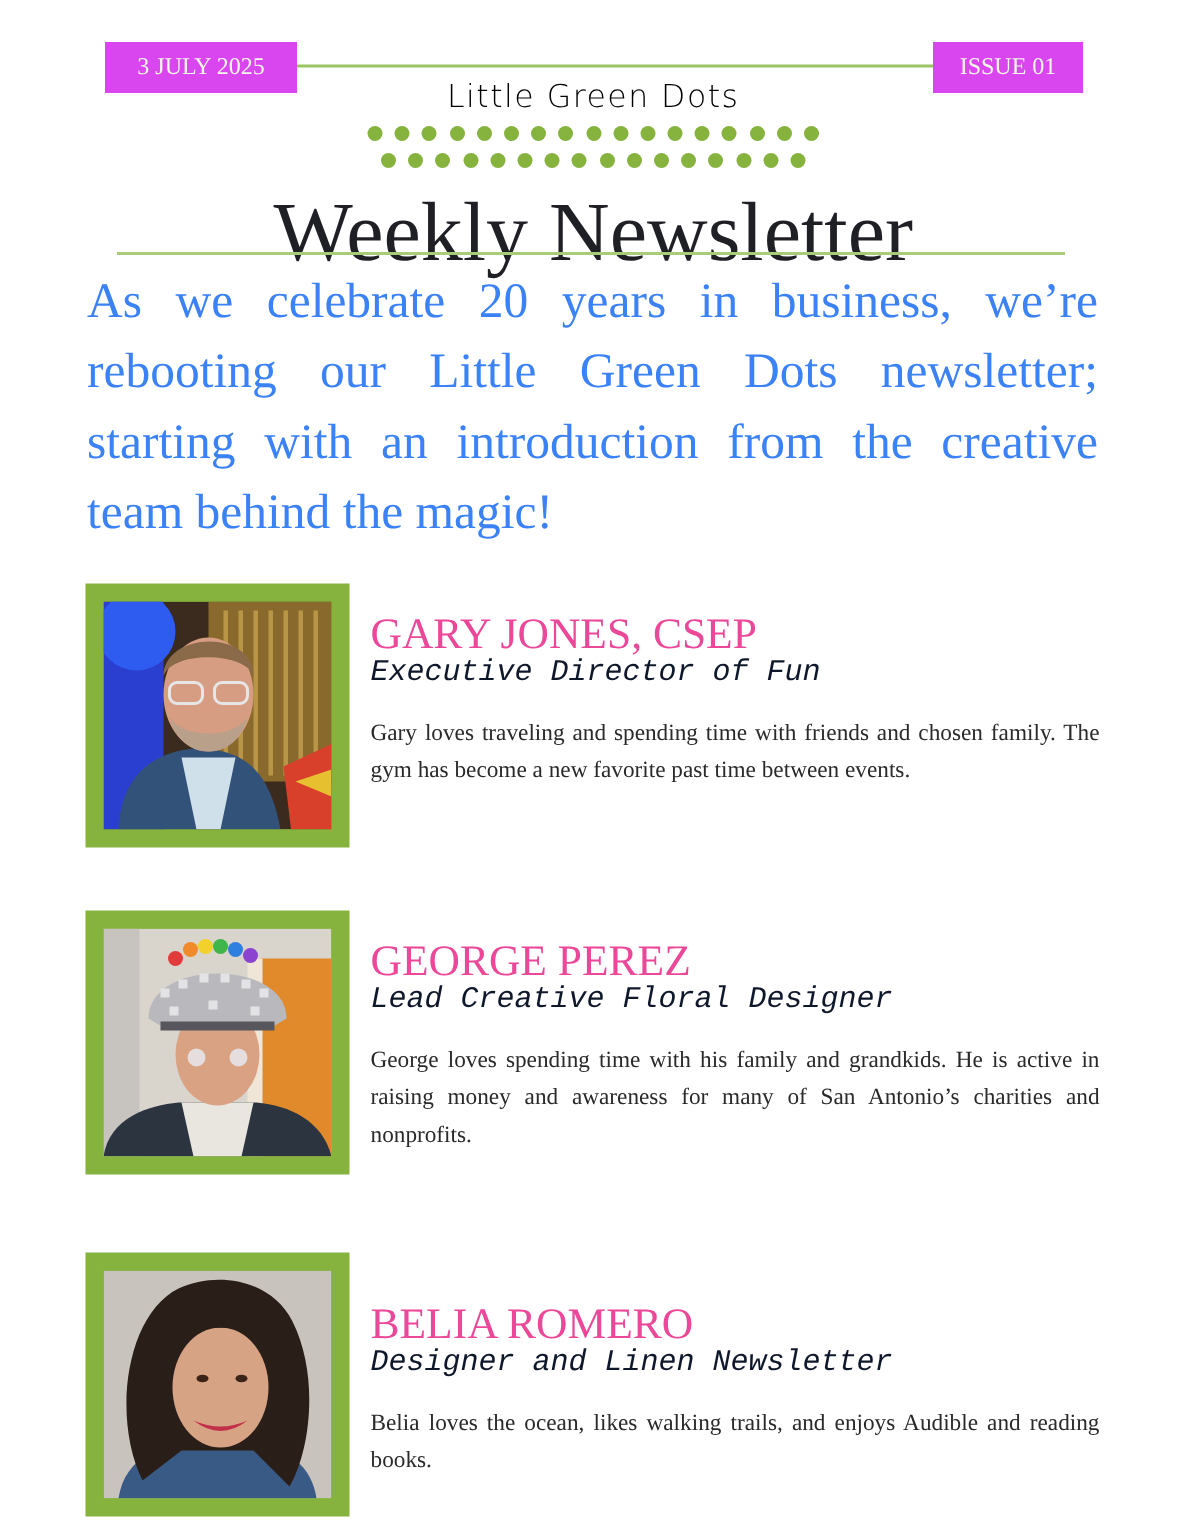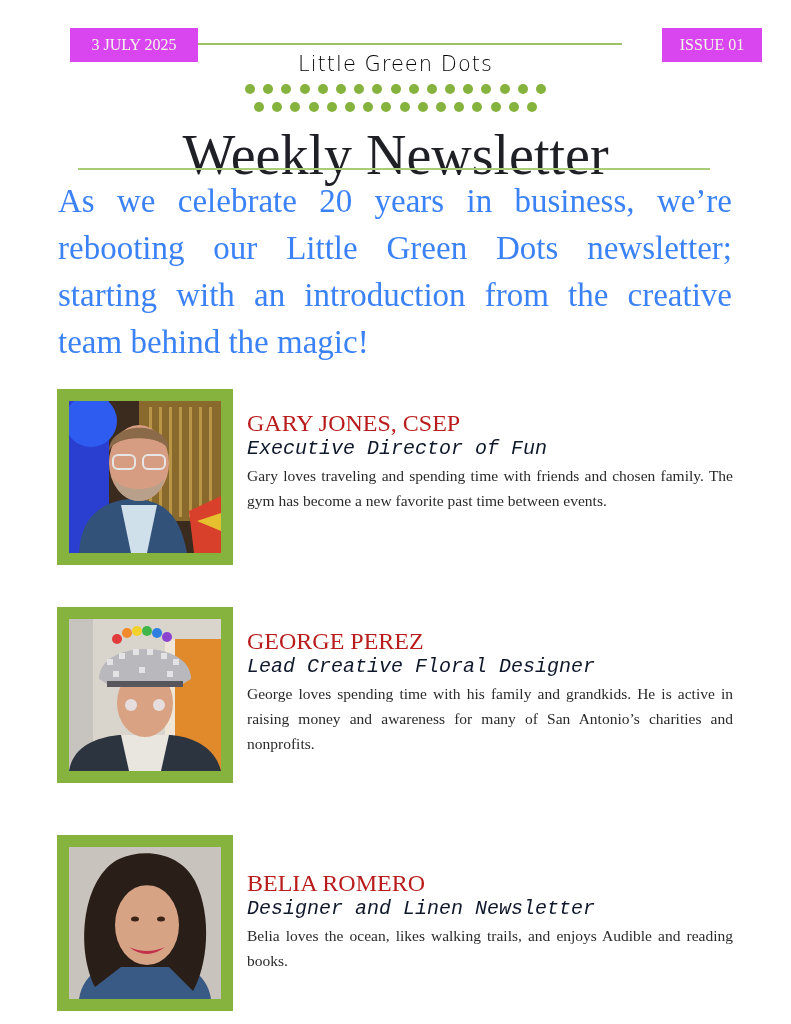--- a/index.html
+++ b/index.html
@@ -6,44 +6,44 @@
     body {
       width: 791px; height: 1024px; background: #ffffff; position: relative; overflow: hidden;
       font-family: "DejaVu Serif", serif; color: #1e1e22;
     }
     .abs { position: absolute; }
     .tag {
       background: #d946ef; color: #f3f7e8; font-family: "Liberation Serif", serif;
       font-size: 16px; line-height: 34px; text-align: center; height: 34px;
     }
     #date-tag { left: 70px; top: 28px; width: 128px; }
-    #issue-tag { left: 622px; top: 28px; width: 100px; margin-left: 40px; }
+    #issue-tag { left: 622px; top: 28px; width: 100px; }
     #top-rule { left: 198px; top: 43px; width: 424px; height: 2px; background: #9cc465; }
     #brand { left: 0; width: 791px; top: 52px; text-align: center; font-family: "DejaVu Sans", sans-serif; font-size: 21px; letter-spacing: 1px; font-weight: 300; color: #000000; }
     .dots { left: 0; width: 791px; display: flex; justify-content: center; gap: 8.2px; }
     .dot { width: 10px; height: 10px; border-radius: 50%; background: #86b23e; }
     #dots1 { top: 84px; }
     #dots2 { top: 102px; }
     #title { left: 0; width: 791px; top: 112px; text-align: center; font-family: "Liberation Serif", serif; font-size: 56px; line-height: 62px; color: #1f1f26; margin-top: 12px; }
     #title-rule { left: 78px; top: 168px; width: 632px; height: 2px; background: #a9cd77; }
     #intro {
       left: 58px; top: 178px; width: 674px; font-family: "Liberation Serif", serif;
       font-size: 33px; line-height: 47px; text-align: justify; text-align-last: left; color: #3b82f6;
     }
     .member { left: 57px; width: 676px; height: 176px; }
     .photo-frame {
       position: absolute; left: 0; top: 0; width: 176px; height: 176px; background: #86b23e;
     }
     .photo {
       position: absolute; left: 12px; top: 12px; width: 152px; height: 152px; overflow: hidden;
     }
     .info { position: absolute; left: 190px; width: 486px; }
-    .name { font-family: "Liberation Serif", serif; font-size: 24px; line-height: 28px; color: #b91c1c; }
+    .name { font-family: "Liberation Serif", serif; font-size: 29px; line-height: 28px; color: #ec4899; }
     .role { font-family: Liberation Mono, monospace; font-style: italic; font-size: 20px; line-height: 24px; color: #0f172a; }
-    .bio { font-family: "Liberation Serif", serif; font-size: 15.5px; line-height: 25px; color: #2a2a2a; text-align: justify; text-align-last: left; margin-top: 2px; }
+    .bio { font-family: "Liberation Serif", serif; font-size: 15.5px; line-height: 25px; color: #2a2a2a; text-align: justify; text-align-last: left; margin-top: 15px; }
   </style>
 </head>
 <body>
 
 <div class="abs tag" id="date-tag">3 JULY 2025</div>
 <div class="abs" id="top-rule"></div>
 <div class="abs tag" id="issue-tag">ISSUE 01</div>
 
 <div class="abs" id="brand">Little Green Dots</div>
 <div class="abs dots" id="dots1">

